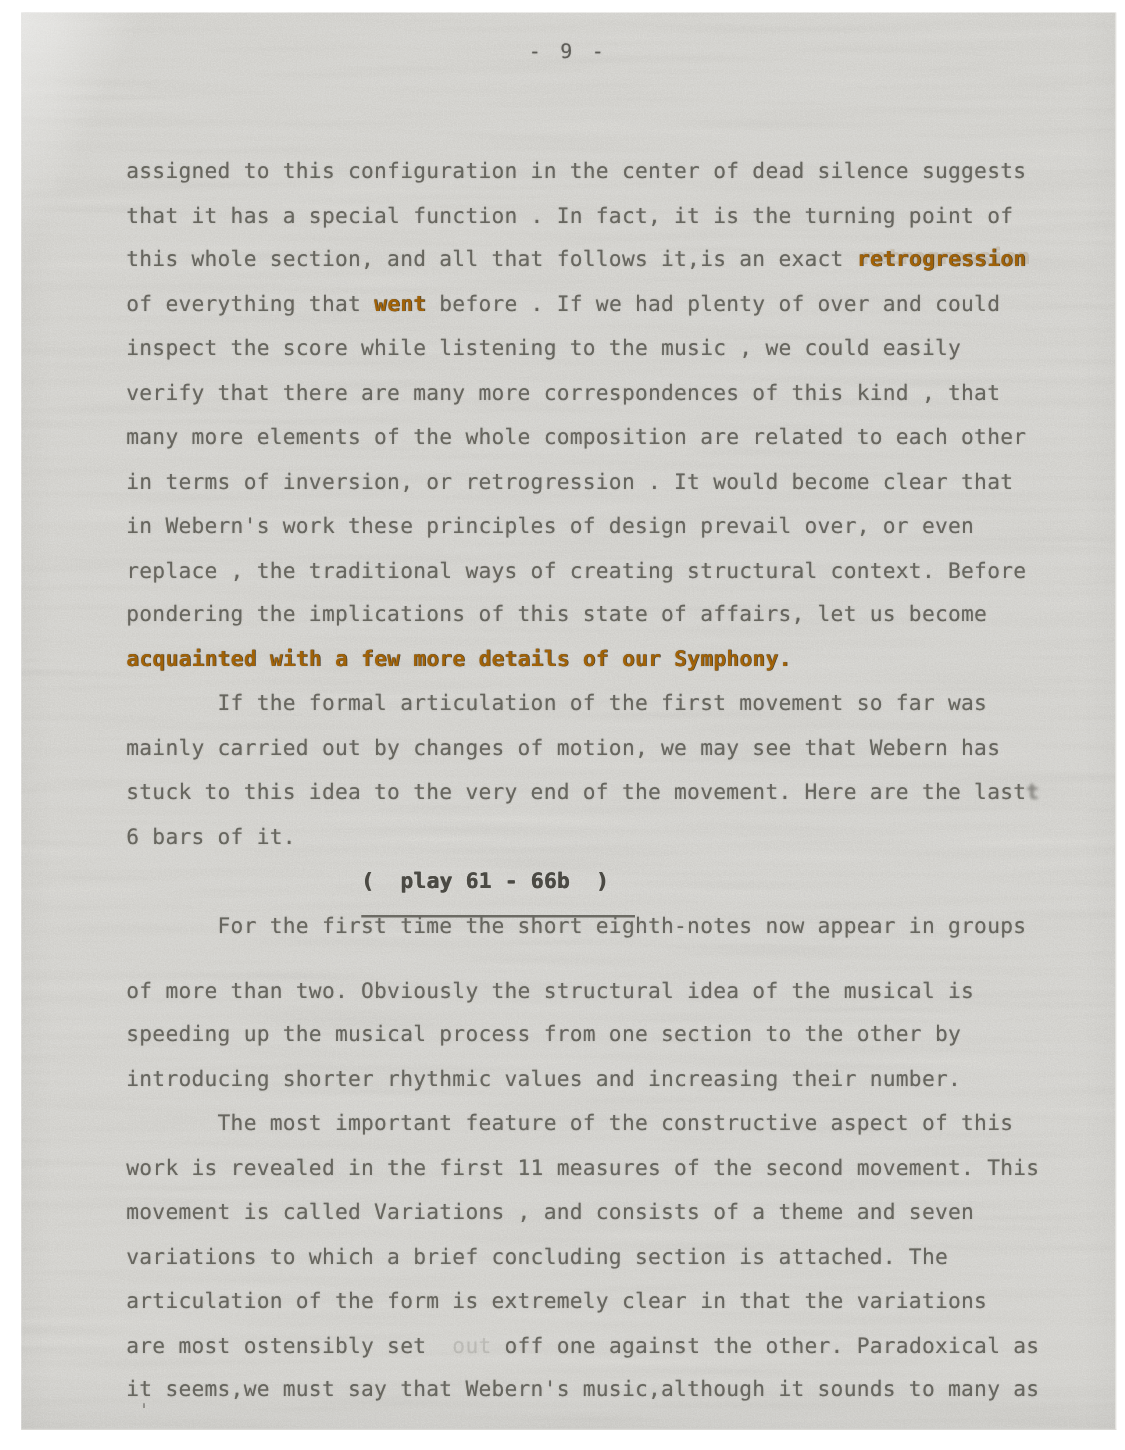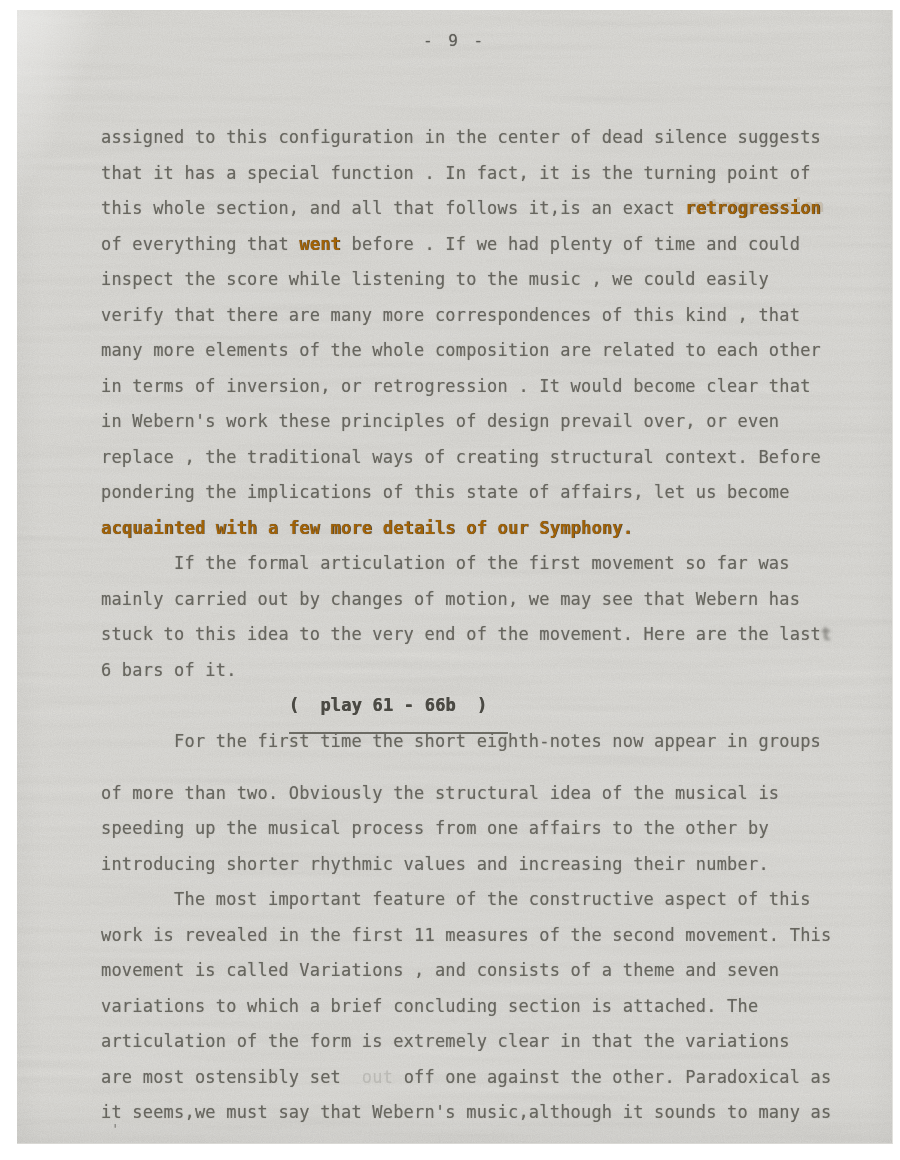--- a/index.html
+++ b/index.html
@@ -89,37 +89,37 @@
   </svg>
 
   <div class="crease"></div>
 
   <div class="page-number">- 9 -</div>
 
   <div class="doc-text">
       <div class="line" style="top: 76px; left: 84px;"><span>assigned to this configuration in the center of dead silence suggests</span></div>
       <div class="line" style="top: 111.5px; left: 84px;"><span>that it has a special function . In fact, it is the turning point of</span></div>
       <div class="line" style="top: 147px; left: 84px;"><span>this whole section, and all that follows it,is an exact </span><span class="seg-bold has-ghost">retrogression<span class="ghost-over">retrogression</span></span></div>
-      <div class="line" style="top: 182.5px; left: 84px;"><span>of everything that </span><span class="seg-bold">went</span><span> before . If we had plenty of time and could</span></div>
+      <div class="line" style="top: 182.5px; left: 84px;"><span>of everything that </span><span class="seg-bold">went</span><span> before . If we had plenty of over and could</span></div>
       <div class="line" style="top: 218px; left: 84px;"><span>inspect the score while listening to the music , we could easily</span></div>
       <div class="line" style="top: 253.5px; left: 84px;"><span>verify that there are many more correspondences of this kind , that</span></div>
       <div class="line" style="top: 289px; left: 84px;"><span>many more elements of the whole composition are related to each other</span></div>
       <div class="line" style="top: 324.5px; left: 84px;"><span>in terms of inversion, or retrogression . It would become clear that</span></div>
       <div class="line" style="top: 360px; left: 84px; text-align: center;"><span>in Webern's work these principles of design prevail over, or even</span></div>
       <div class="line" style="top: 395.5px; left: 84px;"><span>replace , the traditional ways of creating structural context. Before</span></div>
       <div class="line" style="top: 431px; left: 84px;"><span>pondering the implications of this state of affairs, let us become</span></div>
       <div class="line" style="top: 466.5px; left: 84px;"><span class="seg-bold">acquainted with a few more details of our Symphony.</span></div>
       <div class="line" style="top: 502px; left: 84px;"><span>       If the formal articulation of the first movement so far was</span></div>
       <div class="line" style="top: 537.5px; left: 84px;"><span>mainly carried out by changes of motion, we may see that Webern has</span></div>
       <div class="line" style="top: 573px; left: 84px;"><span>stuck to this idea to the very end of the movement. Here are the last</span><span class="seg-smudge">t</span></div>
       <div class="line" style="top: 608.5px; left: 84px;"><span>6 bars of it.</span></div>
       <div class="line line-play" style="top: 644px; left: 84px;"><span>                  </span><span class="seg-play">(  play 61 - 66b  )  </span></div>
       <div class="line" style="top: 680px; left: 84px;"><span>       For the first time the short eighth-notes now appear in groups</span></div>
       <div class="line" style="top: 731.5px; left: 84px;"><span>of more than two. Obviously the structural idea of the musical is</span></div>
-      <div class="line" style="top: 767px; left: 84px;"><span>speeding up the musical process from one affairs to the other by</span></div>
+      <div class="line" style="top: 767px; left: 84px;"><span>speeding up the musical process from one section to the other by</span></div>
       <div class="line" style="top: 802.5px; left: 84px;"><span>introducing shorter rhythmic values and increasing their number.</span></div>
       <div class="line" style="top: 838px; left: 84px;"><span>       The most important feature of the constructive aspect of this</span></div>
       <div class="line" style="top: 873.5px; left: 84px;"><span>work is revealed in the first 11 measures of the second movement. This</span></div>
       <div class="line" style="top: 909px; left: 84px;"><span>movement is called Variations , and consists of a theme and seven</span></div>
       <div class="line" style="top: 944.5px; left: 84px;"><span>variations to which a brief concluding section is attached. The</span></div>
       <div class="line" style="top: 980px; left: 84px;"><span>articulation of the form is extremely clear in that the variations</span></div>
       <div class="line" style="top: 1015.5px; left: 84px;"><span>are most ostensibly set </span><span class="seg-ghost"> out </span><span>off one against the other. Paradoxical as</span></div>
       <div class="line" style="top: 1051px; left: 84px; text-align: right;"><span>it seems,we must say that Webern's music,although it sounds to many as</span></div>
     </div>
 

